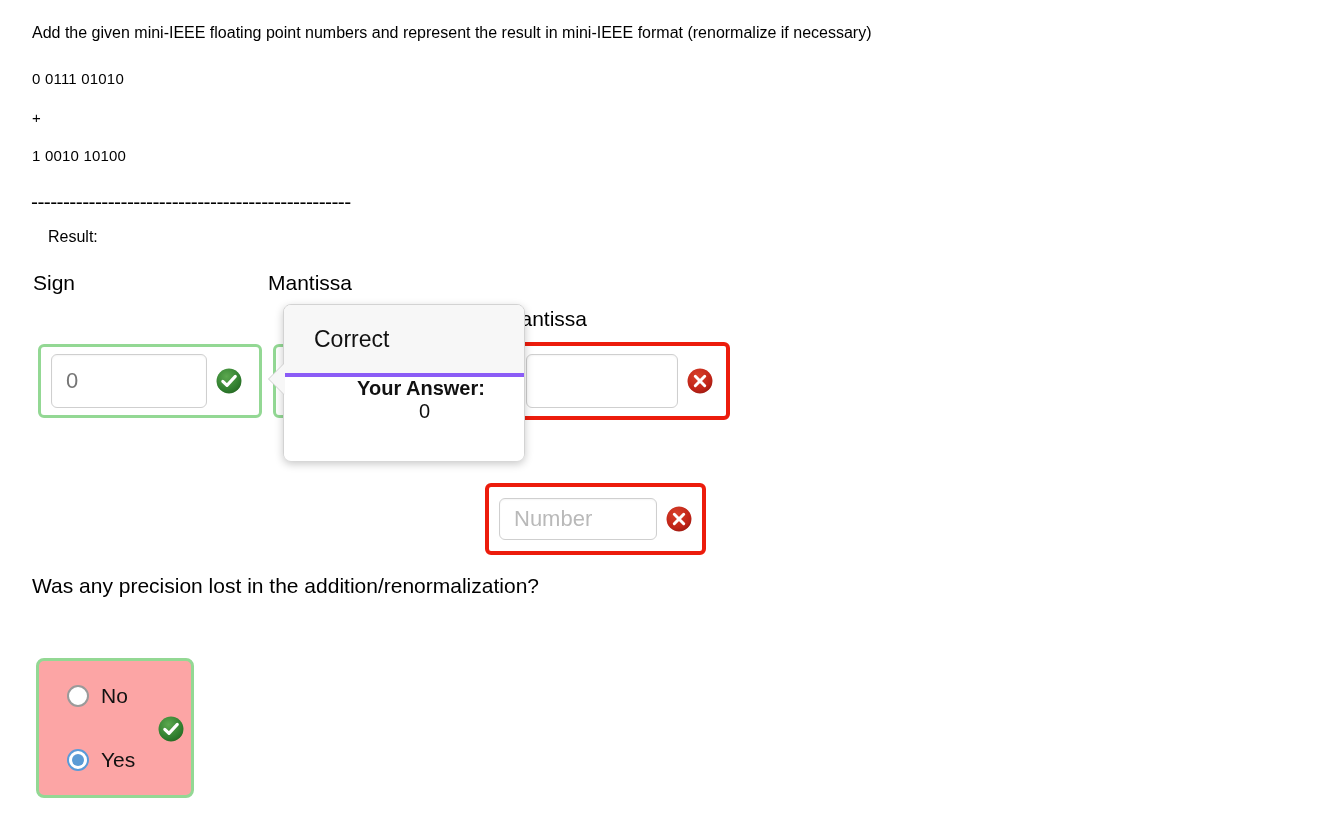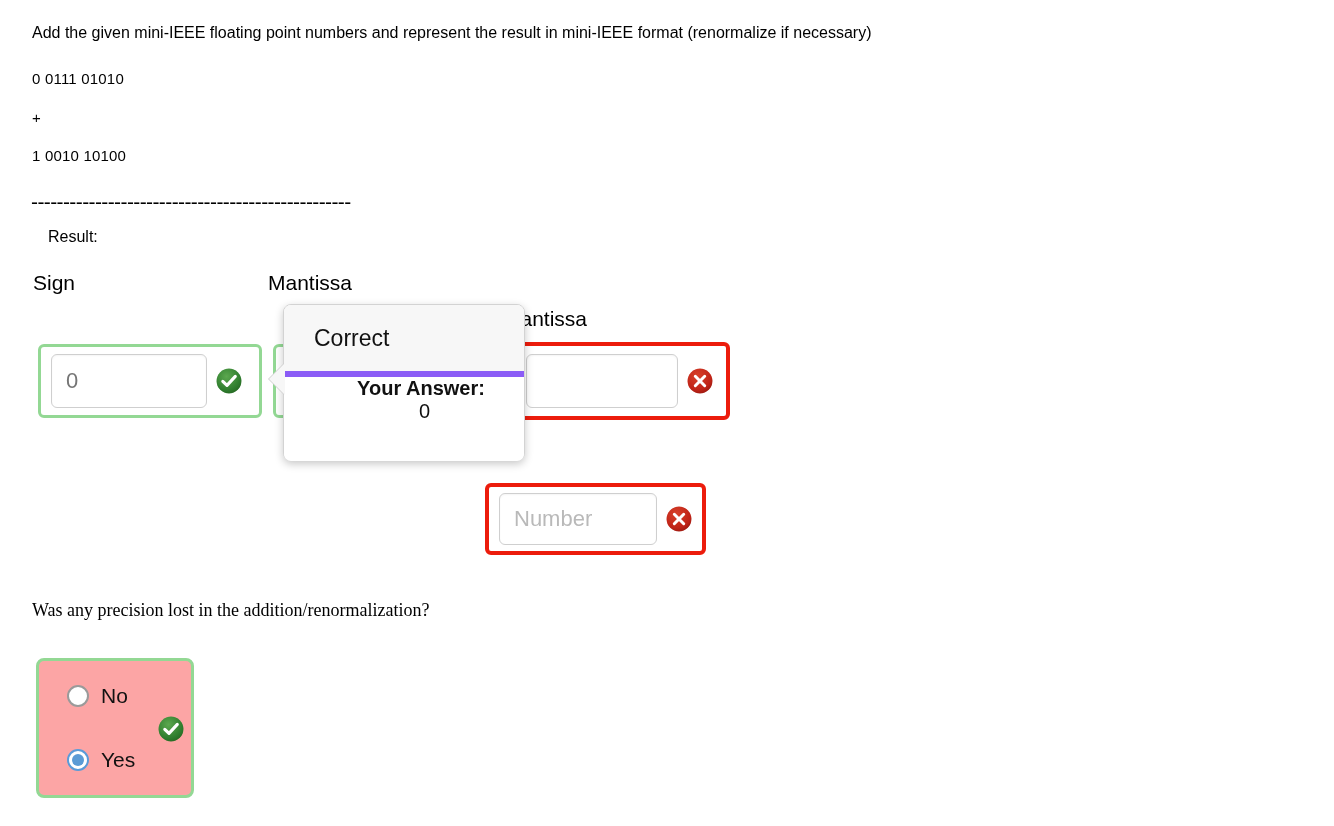--- a/index.html
+++ b/index.html
@@ -106,21 +106,21 @@
   
   #wrap-sign      { left: 38px;  top: 344px; width: 224px; height: 74px; }
   #wrap-exponent  { left: 273px; top: 344px; width: 224px; height: 74px; }
   #wrap-mantissa  { left: 512px; top: 342px; width: 218px; height: 78px; }
 
   #wrap-sign .text-input,
   #wrap-exponent .text-input { width: 156px; }
   #wrap-mantissa .text-input { width: 152px; }
 
   #wrap-decimal   { left: 485px; top: 483px; width: 221px; height: 72px; }
-  #wrap-decimal .text-input { width: 158px; height: 52px; }
+  #wrap-decimal .text-input { width: 158px; height: 42px; }
 
   
   .badge {
     width: 26px;
     height: 26px;
     border-radius: 50%;
     margin-left: 9px;
     flex: 0 0 auto;
     display: block;
   }
@@ -131,25 +131,24 @@
     position: absolute;
     left: 32px;
     top: 505px;
     font-size: 21px;
     line-height: 28px;
     white-space: nowrap;
   }
   .q-precision {
     position: absolute;
     left: 32px;
-    top: 596px;
-    font-size: 18px;
-    line-height: 28px;
-    white-space: nowrap;
-    font-family: Liberation Serif, serif;
+    top: 572px;
+    font-size: 21px;
+    line-height: 28px;
+    white-space: nowrap;
   }
 
   
   #radio-group {
     position: absolute;
     left: 36px;
     top: 658px;
     width: 158px;
     height: 140px;
     box-sizing: border-box;
@@ -205,21 +204,21 @@
     border-radius: 8px;
     background: #ffffff;
     box-shadow: 0 3px 9px rgba(0,0,0,0.22);
     z-index: 40;
     overflow: visible;
   }
   #feedback-popover .pop-title {
     box-sizing: border-box;
     height: 72px;
     background: #f7f7f7;
-    border-bottom: 6px solid #8b5cf6;
+    border-bottom: 4px solid #8b5cf6;
     border-radius: 7px 7px 0 0;
     display: flex;
     align-items: center;
     padding-left: 30px;
     font-size: 23px;
     color: #111;
   }
   #feedback-popover .pop-body {
     box-sizing: border-box;
     height: 84px;

